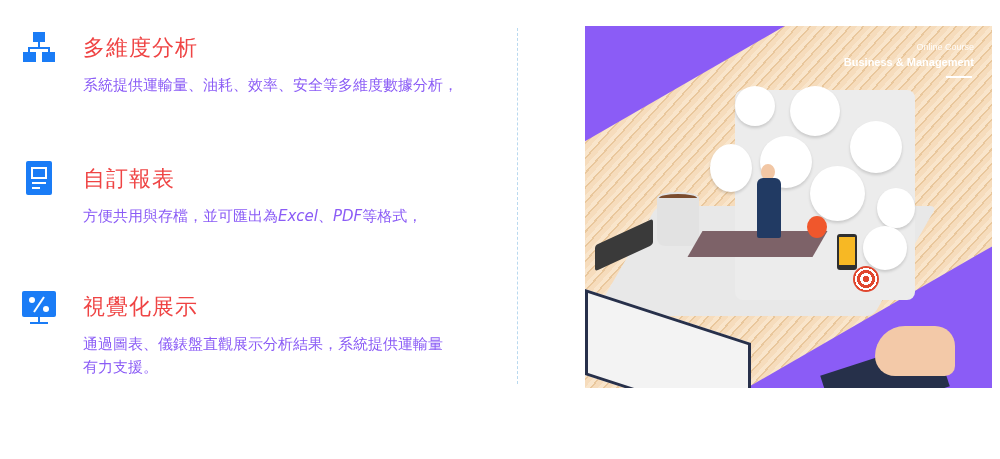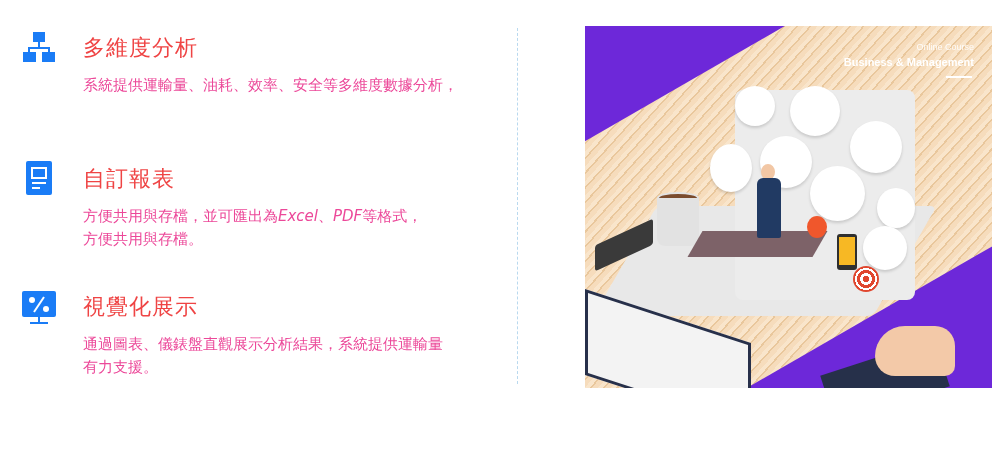--- a/index.html
+++ b/index.html
@@ -3,28 +3,28 @@
 <meta charset="utf-8">
 <style>
   html, body { margin:0; padding:0; background:#ffffff; }
   body { width:1000px; height:459px; position:relative; overflow:hidden;
          font-family:"DejaVu Serif","Liberation Serif",serif; }
   .feature { position:absolute; left:0; width:500px; }
   .feature .icon { position:absolute; left:22px; width:34px; height:34px; }
   .feature .title { position:absolute; left:83px; top:0; font-size:22px; color:#ef4444;
                     letter-spacing:1px; white-space:nowrap; line-height:28px; }
   .feature .desc { position:absolute; left:83px; top:40px; width:415px; font-size:15px;
-                   color:#ec4899; line-height:23px; }
+                   color:#8b5cf6; line-height:23px; }
   .desc .latin { font-family:"DejaVu Sans","Liberation Sans",sans-serif; font-style:italic; }
   #f1 { top:34px; } #f1 .icon { top:-2px; }
   #f2 { top:165px; } #f2 .icon { top:-4px; }
   #f3 { top:293px; } #f3 .icon { top:-2px; }
   .divider { position:absolute; left:517px; top:28px; height:356px; border-left:1px dashed #b9d9ef; }
   .illustration { position:absolute; left:585px; top:26px; width:407px; height:362px; overflow:hidden;
-                  background:#6d28d9; }
+                  background:#8b5cf6; }
   .illustration .desk { position:absolute; left:-60px; top:150px; width:520px; height:340px;
                   background:repeating-linear-gradient(-28deg,#f6dcbc 0 6px,#e9c79c 6px 8px,#f9e5cb 8px 13px);
                   transform:skewY(-30deg); transform-origin:0 0; }
   .ill-text { position:absolute; right:18px; color:#fff; font-family:"Liberation Sans","DejaVu Sans",sans-serif; text-align:right; }
   .ill-sub { top:16px; font-size:9px; opacity:.9; }
   .ill-title { top:30px; font-size:11px; font-weight:bold;margin-left:16px; }
   .ill-line { position:absolute; right:20px; top:50px; width:26px; height:2px; background:#fff; }
   .laptop { position:absolute; left:40px; top:180px; width:280px; height:110px; background:#e8e8e8;
             transform:skewX(-30deg); border-radius:6px; }
   .screen { position:absolute; left:150px; top:64px; width:180px; height:210px; background:#ececec; border-radius:8px; }
@@ -67,21 +67,20 @@
 <div class="feature" id="f2">
   <svg class="icon" viewBox="0 0 34 34">
     <rect x="4" y="0" width="26" height="34" rx="2" fill="#1a7cf6"></rect>
     <rect x="10" y="7" width="14" height="10" fill="none" stroke="#fff" stroke-width="2"></rect>
     <rect x="10" y="21" width="14" height="2" fill="#fff"></rect>
     <rect x="10" y="26" width="8" height="2" fill="#fff"></rect>
   </svg>
   <div class="title">自訂報表</div>
   <div class="desc">
     <span>方便共用與存檔，並可匯出為</span><span class="latin">Excel</span><span>、</span><span class="latin">PDF</span><span>等格式，</span><br>
-    <span>方便共用與存檔。</span>
   </div>
 </div>
 
 <div class="feature" id="f3">
   <svg class="icon" viewBox="0 0 34 34">
     <rect x="0" y="0" width="34" height="26" rx="2" fill="#1a7cf6"></rect>
     <circle cx="10" cy="9" r="3" fill="#fff"></circle>
     <circle cx="24" cy="18" r="3" fill="#fff"></circle>
     <line x1="22" y1="6" x2="12" y2="21" stroke="#fff" stroke-width="2"></line>
     <rect x="16" y="26" width="2" height="5" fill="#1a7cf6"></rect>

